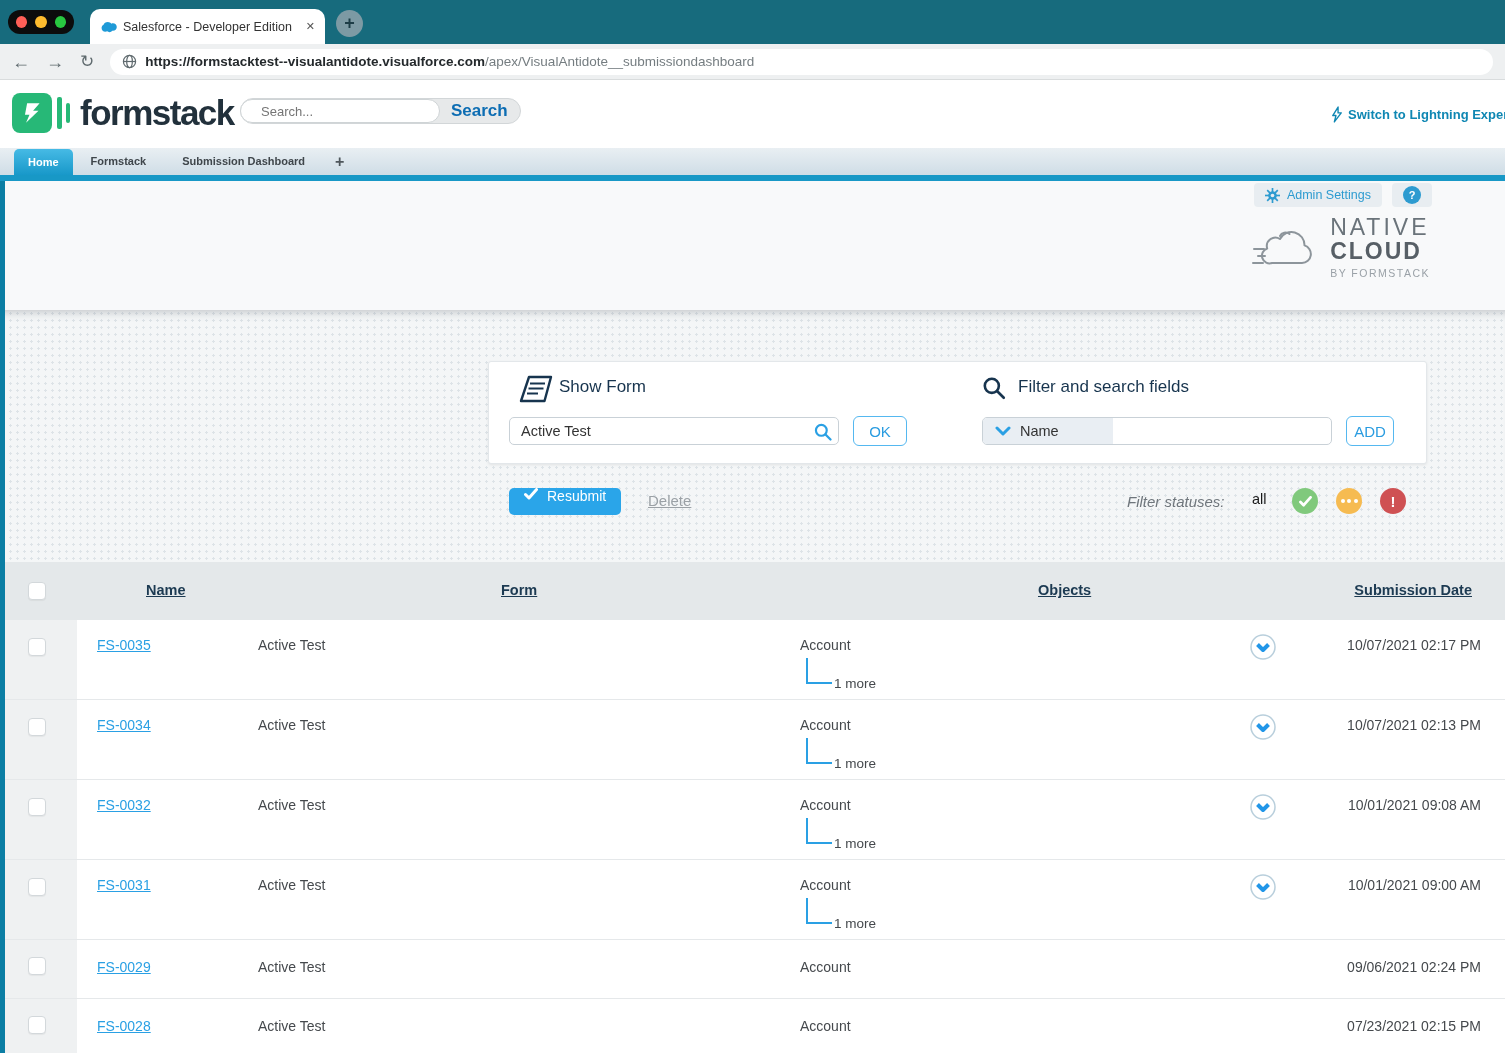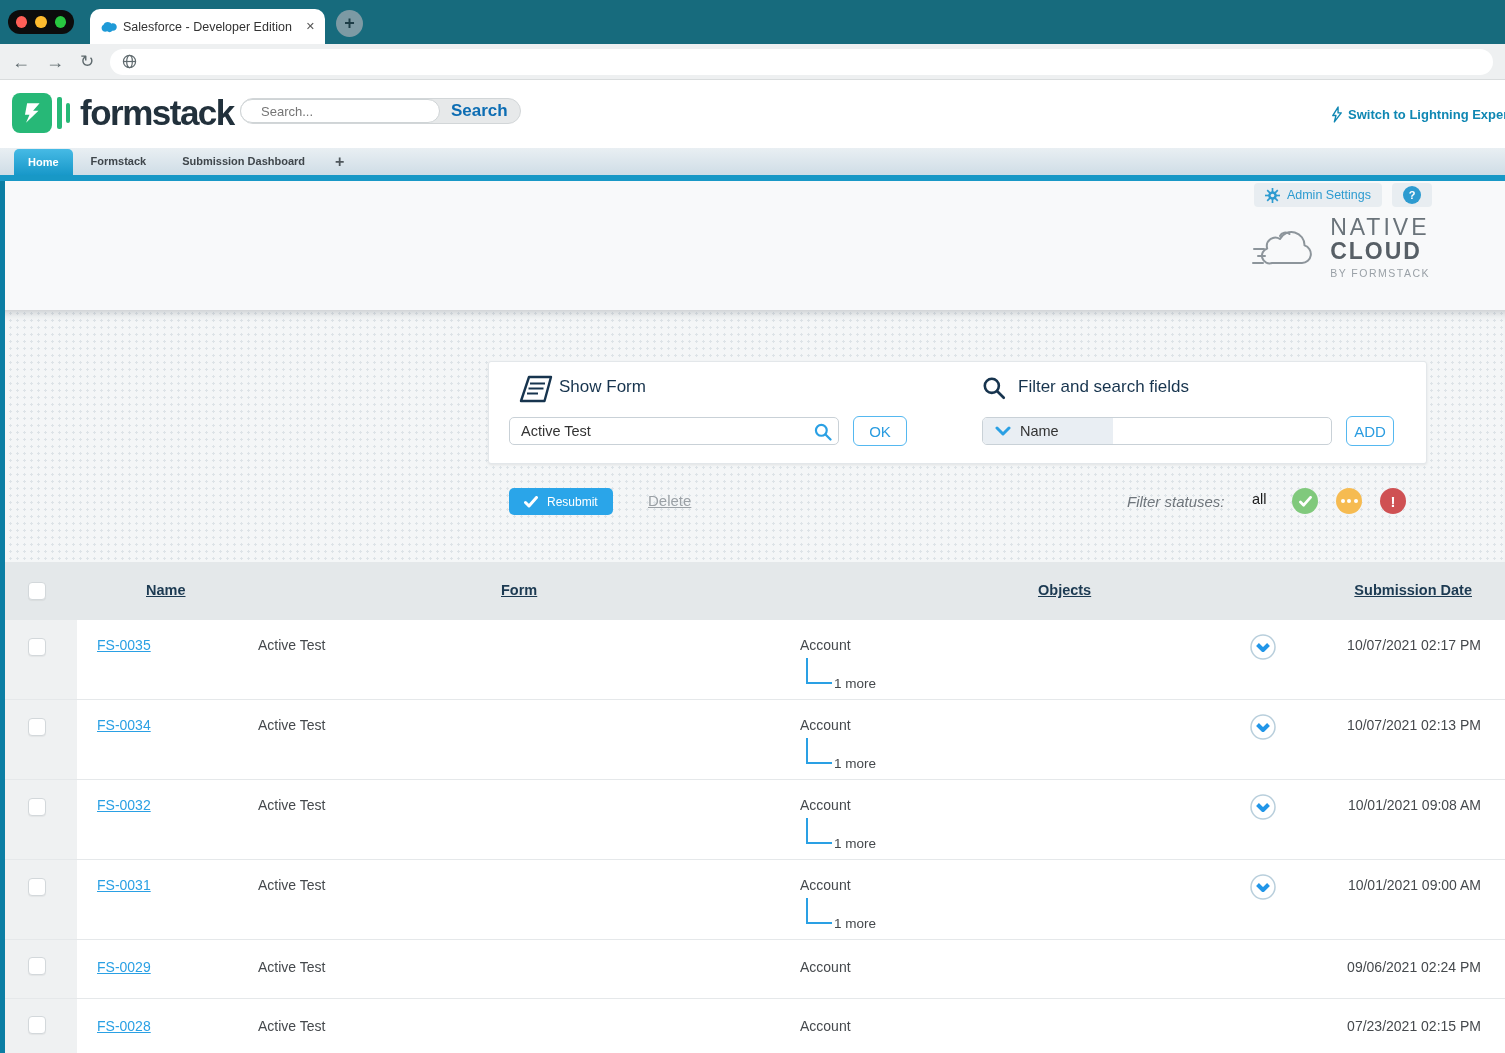--- a/index.html
+++ b/index.html
@@ -87,22 +87,22 @@
   .input-mag { position:absolute; left:324px; top:60px; }
   .blue-btn { position:absolute; border:1.5px solid #55b8f0; color:#2a9ce0; background:#fff;
     border-radius:6px; font-size:15px; display:flex; align-items:center; justify-content:center; }
   .ok-btn { left:364px; top:54px; width:54px; height:30px; }
   .add-btn { left:857px; top:54px; width:48px; height:30px; }
   .combo { left:493px; top:55px; width:350px; display:flex; align-items:center; overflow:hidden; }
   .combo-dd { width:130px; height:100%; background:#e9eef3; display:flex; align-items:center;
     gap:9px; padding-left:12px; font-size:14.5px; color:#333; }
 
   .resubmit-btn { position:absolute; left:509px; top:178px; height:27px; padding:0 15px;
-    background:#2aa5e9; border-radius:5px; color:#fff; font-size:12px; display:flex;
-    align-items:center; gap:9px; }
+    background:#2aa5e9; border-radius:5px; color:#fff; font-size:14px; display:flex;
+    align-items:flex-start; gap:9px; }
   .delete-link { position:absolute; left:648px; top:182px; color:#9ba1a6; font-size:15px;
     text-decoration:underline; }
   .fs-label { position:absolute; left:1127px; top:183px; font-style:italic; font-size:15px; color:#6f767c; }
   .all-label { position:absolute; left:1252px; top:181px; font-size:14.5px; color:#1a1a1a; }
   .status-dot { position:absolute; top:178px; width:26px; height:26px; border-radius:50%;
     display:flex; align-items:center; justify-content:center; color:#fff; }
   .st-green { left:1292px; background:#80c97c; }
   .st-orange { left:1336px; background:#f6bb51; }
   .st-red { left:1380px; background:#cf5153; font-weight:bold; font-size:15px; }
   .dots3 { display:flex; gap:2.5px; }
@@ -159,20 +159,21 @@
   <span class="nav-arrow">→</span>
   <span class="reload-ic">↻</span>
   <div class="url-field">
     <span style="display:flex">
       <svg width="15" height="15" viewBox="0 0 16 16" fill="none" stroke="#5f6a6e" stroke-width="1.3">
           <circle cx="8" cy="8" r="6.5"></circle>
           <ellipse cx="8" cy="8" rx="3" ry="6.5"></ellipse>
           <line x1="1.5" y1="8" x2="14.5" y2="8"></line>
         </svg>
     </span>
+    <span class="url-text"><span class="url-host">https://formstacktest--visualantidote.visualforce.com</span><span class="url-path">/apex/VisualAntidote__submissiondashboard</span></span>
   </div>
 </div>
 
 <div class="app-header">
   <div class="fs-logo">
     <div class="fs-mark">
       <svg width="26" height="26" viewBox="0 0 24 24">
           <path d="M7.5 3h11.5l-6 7h5L6.5 21l3.2-7.5H5.5z" fill="#fff"></path>
         </svg>
     </div>

